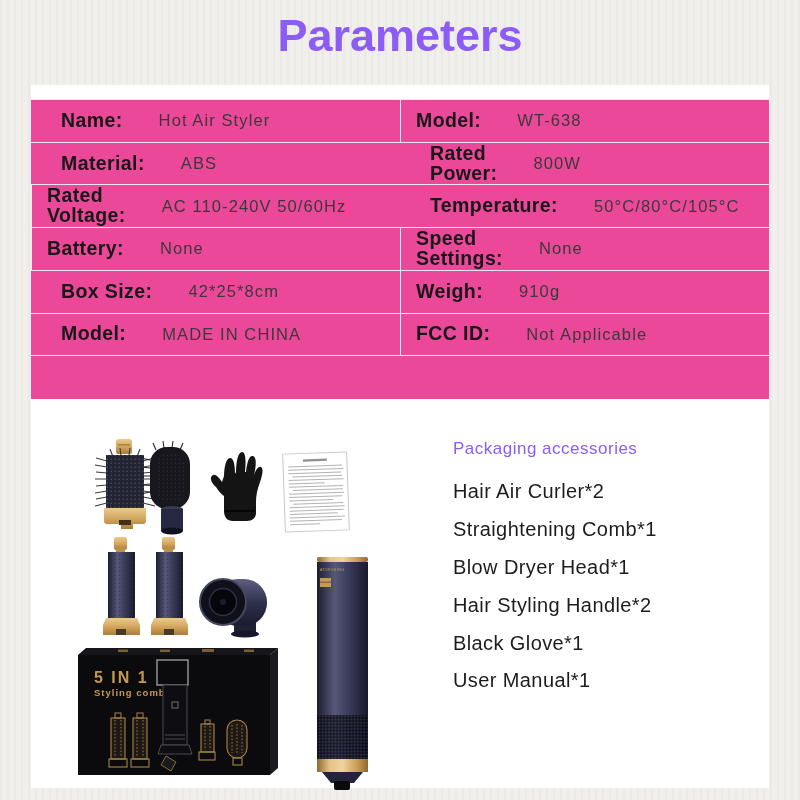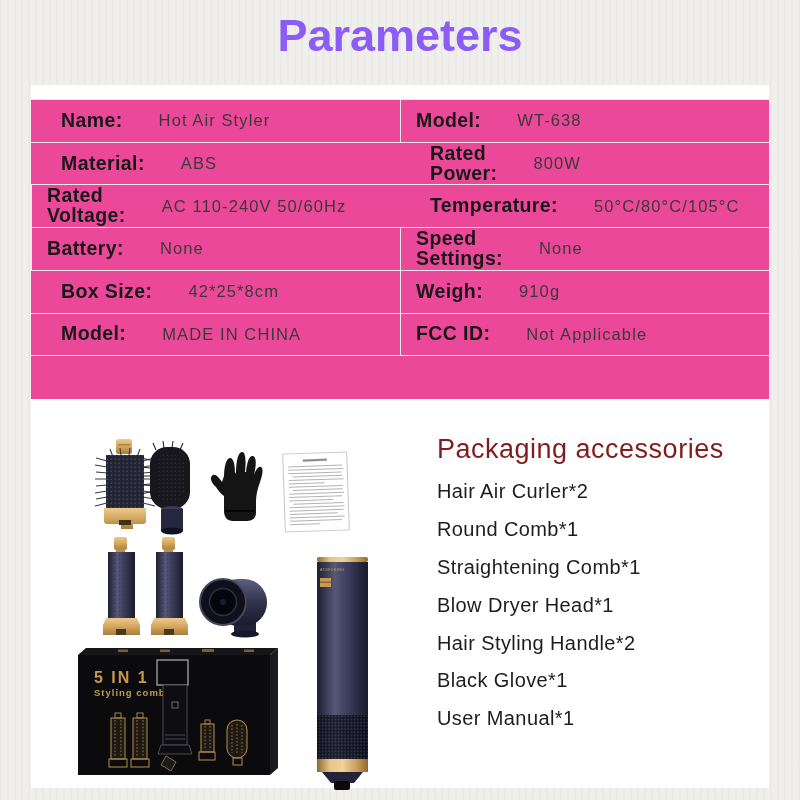--- a/index.html
+++ b/index.html
@@ -36,25 +36,25 @@
     white-space:pre-line;line-height:1.02;flex:0 0 auto;
   }
   .spec-value{
     margin-left:36px;font-size:16.5px;color:#3a3a3a;letter-spacing:1.1px;
     white-space:nowrap;
   }
   .packaging{
     position:absolute;left:437px;top:434px;width:340px;
   }
   .packaging-heading{
-    font-size:27px;color:#7f1d1d;letter-spacing:0.5px;font-weight:500;
-    margin:0 0 9px 0;line-height:30px;
+    font-size:17px;color:#8b5cf6;letter-spacing:0.5px;font-weight:500;
+    margin:0 0 9px 16px;line-height:30px;
   }
   .packaging-item{
-    font-size:20px;color:#1d1d1d;letter-spacing:0.4px;line-height:37.9px;height:37.9px;
+    font-size:20px;color:#1d1d1d;letter-spacing:0.4px;line-height:37.9px;height:37.9px;margin-left:16px;
   }
   .montage{position:absolute;left:30px;top:430px;}
   .box-title-1{font-size:16px;font-weight:800;letter-spacing:2px;fill:#c49a4e;font-family:"Liberation Sans",sans-serif;}
   .box-title-2{font-size:9.5px;font-weight:800;letter-spacing:1px;fill:#c49a4e;font-family:"Liberation Sans",sans-serif;}
   .brand-mark{font-size:3.6px;letter-spacing:0.4px;fill:#caa35c;font-family:"Liberation Sans",sans-serif;}
 </style>
 </head>
 <body>
 
 <div class="bg-texture"></div>
@@ -251,19 +251,18 @@
     <rect x="169" y="322" width="16" height="8" fill="none" stroke="#a8854a" stroke-width="1.1"></rect>
     <rect x="197" y="290" width="20" height="38" rx="10" fill="rgba(170,135,70,0.12)" stroke="#a8854a" stroke-width="1.1"></rect>
     <path d="M202 295 v28 M207 294 v30 M212 295 v28" stroke="#a8854a" stroke-width="0.9" stroke-dasharray="1.6 1.8" fill="none"></path>
     <rect x="203" y="328" width="9" height="7" fill="none" stroke="#a8854a" stroke-width="1.1"></rect>
   </g>
 </svg>
 
 <div class="packaging">
   <div class="packaging-heading">Packaging accessories</div>
   <div class="packaging-item">Hair Air Curler*2</div>
-  <div class="packaging-item">Round Comb*1</div>
   <div class="packaging-item">Straightening Comb*1</div>
   <div class="packaging-item">Blow Dryer Head*1</div>
   <div class="packaging-item">Hair Styling Handle*2</div>
   <div class="packaging-item">Black Glove*1</div>
   <div class="packaging-item">User Manual*1</div>
 </div>
 
 </body></html>

